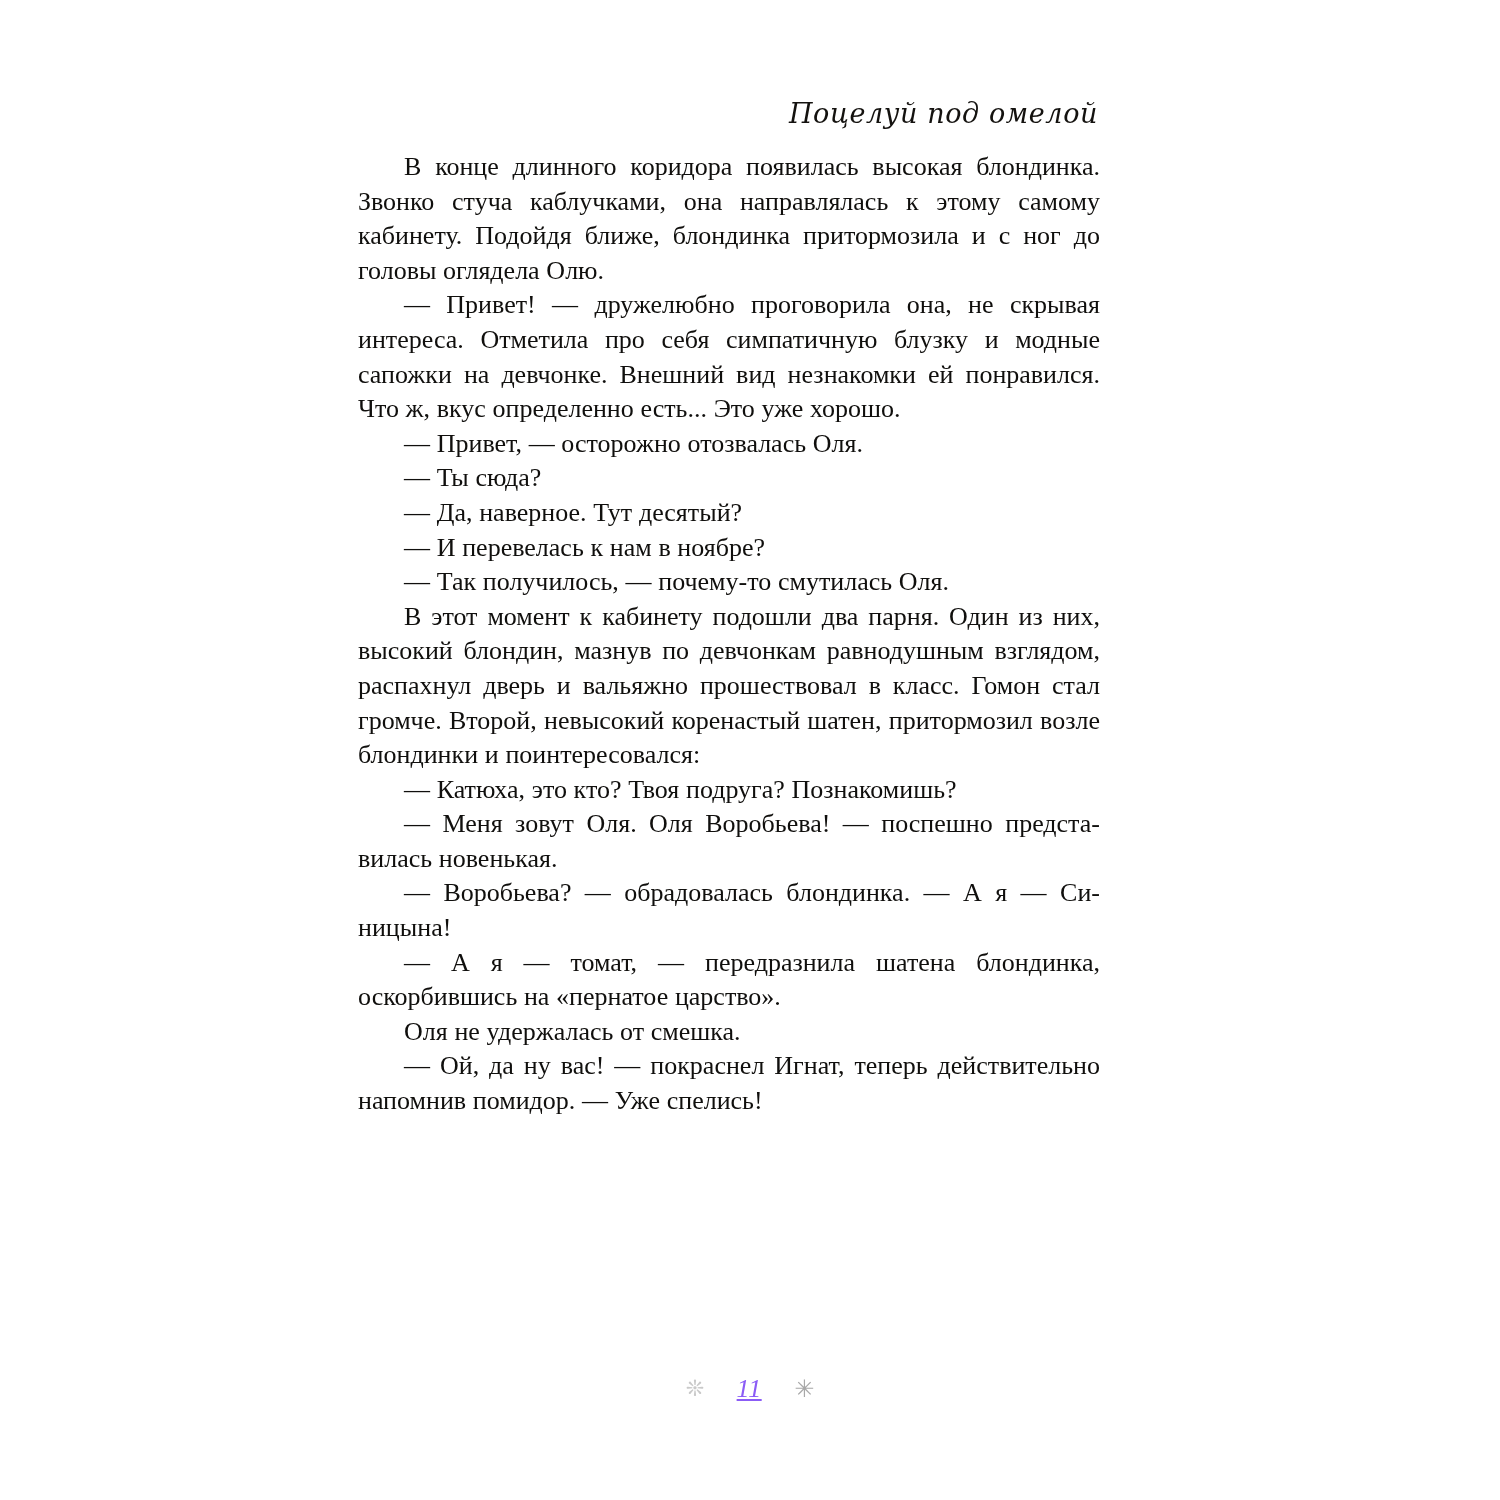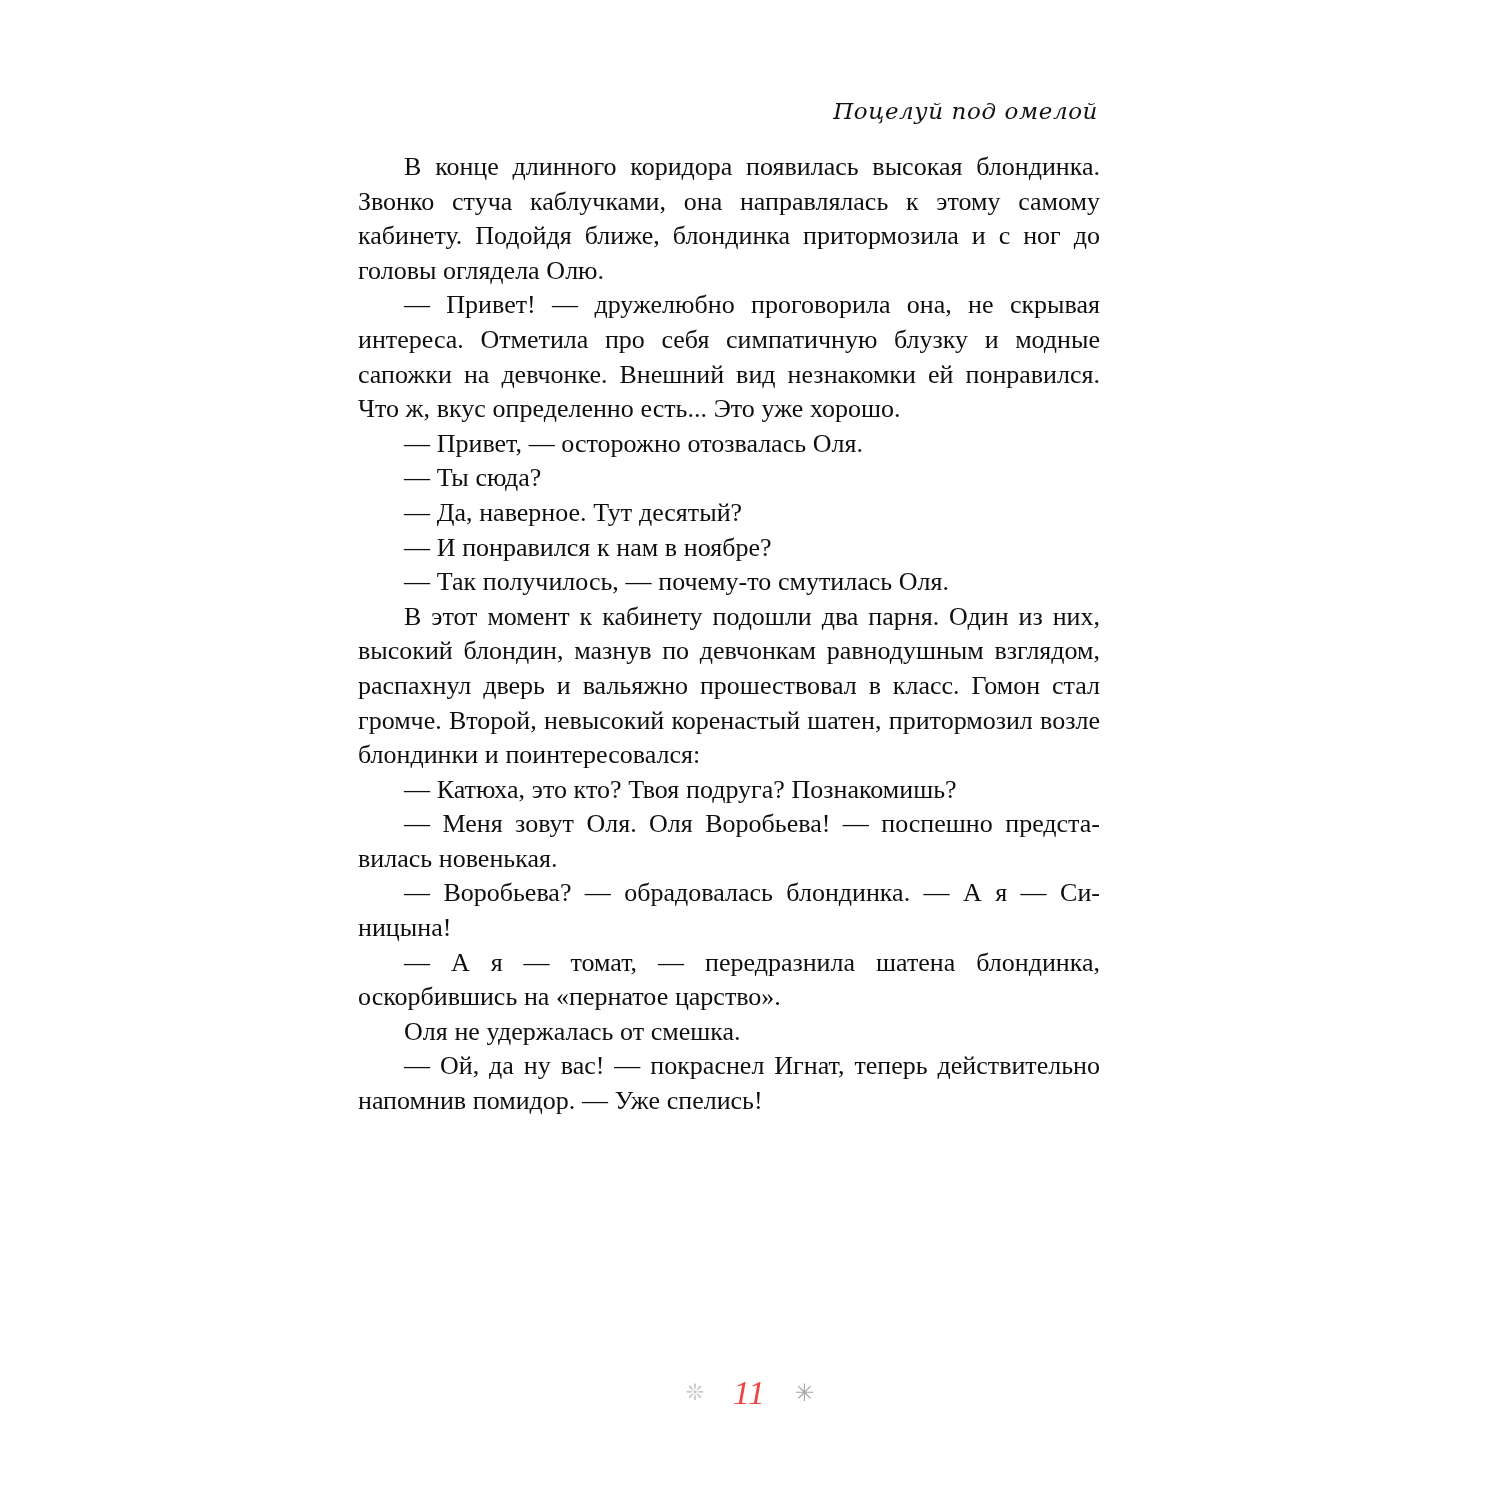--- a/index.html
+++ b/index.html
@@ -20,21 +20,21 @@
 
   
   .running-header {
     position: absolute;
     top: 98px;
     left: 358px;
     width: 740px;
     text-align: right;
     font-family: "DejaVu Serif", "Liberation Serif", serif;
     font-style: italic;
-    font-size: 23px;
+    font-size: 27px;
     letter-spacing: 0.6px;
     color: #14120f;
     white-space: nowrap;
   }
 
   
   .text-block {
     position: absolute;
     top: 150px;
     left: 358px;
@@ -67,25 +67,26 @@
     width: 1500px;
     display: flex;
     align-items: center;
     justify-content: center;
     gap: 28px;
   }
 
   .folio-number {
     font-family: "Liberation Serif", "DejaVu Serif", serif;
     font-style: italic;
-    font-size: 34px;
-    color: #ef4444;
+    font-size: 26px;
+    color: #8b5cf6;
     letter-spacing: 0.5px;
     min-width: 34px;
     text-align: center;
+    text-decoration: underline;
   }
 
   .ornament {
     display: inline-block;
     line-height: 1;
     font-family: "DejaVu Sans", "Liberation Sans", sans-serif;
   }
 
   .ornament-left {
     font-size: 22px;
@@ -103,21 +104,21 @@
 <div class="page">
 
   <div class="running-header">Поцелуй под омелой</div>
 
   <div class="text-block">
     <p class="para">В конце длинного коридора появилась высокая блон­динка. Звонко стуча каблучками, она направлялась к этому самому кабинету. Подойдя ближе, блондинка притормозила и с ног до головы оглядела Олю.</p>
     <p class="para">— Привет! — дружелюбно проговорила она, не скры­вая интереса. Отметила про себя симпатичную блузку и модные сапожки на девчонке. Внешний вид незнакомки ей понравился. Что ж, вкус определенно есть... Это уже хо­рошо.</p>
     <p class="para last-line-free">— Привет, — осторожно отозвалась Оля.</p>
     <p class="para last-line-free">— Ты сюда?</p>
     <p class="para last-line-free">— Да, наверное. Тут десятый?</p>
-    <p class="para last-line-free">— И понравился к нам в ноябре?</p>
+    <p class="para last-line-free">— И перевелась к нам в ноябре?</p>
     <p class="para last-line-free">— Так получилось, — почему-то смутилась Оля.</p>
     <p class="para">В этот момент к кабинету подошли два парня. Один из них, высокий блондин, мазнув по девчонкам равнодушным взглядом, распахнул дверь и вальяжно прошествовал в класс. Гомон стал громче. Второй, невысокий коренастый шатен, притормозил возле блондинки и поинтересовался:</p>
     <p class="para last-line-free">— Катюха, это кто? Твоя подруга? Познакомишь?</p>
     <p class="para">— Меня зовут Оля. Оля Воробьева! — поспешно предста­вилась новенькая.</p>
     <p class="para">— Воробьева? — обрадовалась блондинка. — А я — Си­ницына!</p>
     <p class="para">— А я — томат, — передразнила шатена блондинка, оскорбившись на «пернатое царство».</p>
     <p class="para last-line-free">Оля не удержалась от смешка.</p>
     <p class="para">— Ой, да ну вас! — покраснел Игнат, теперь действи­тельно напомнив помидор. — Уже спелись!</p>
   </div>
 

